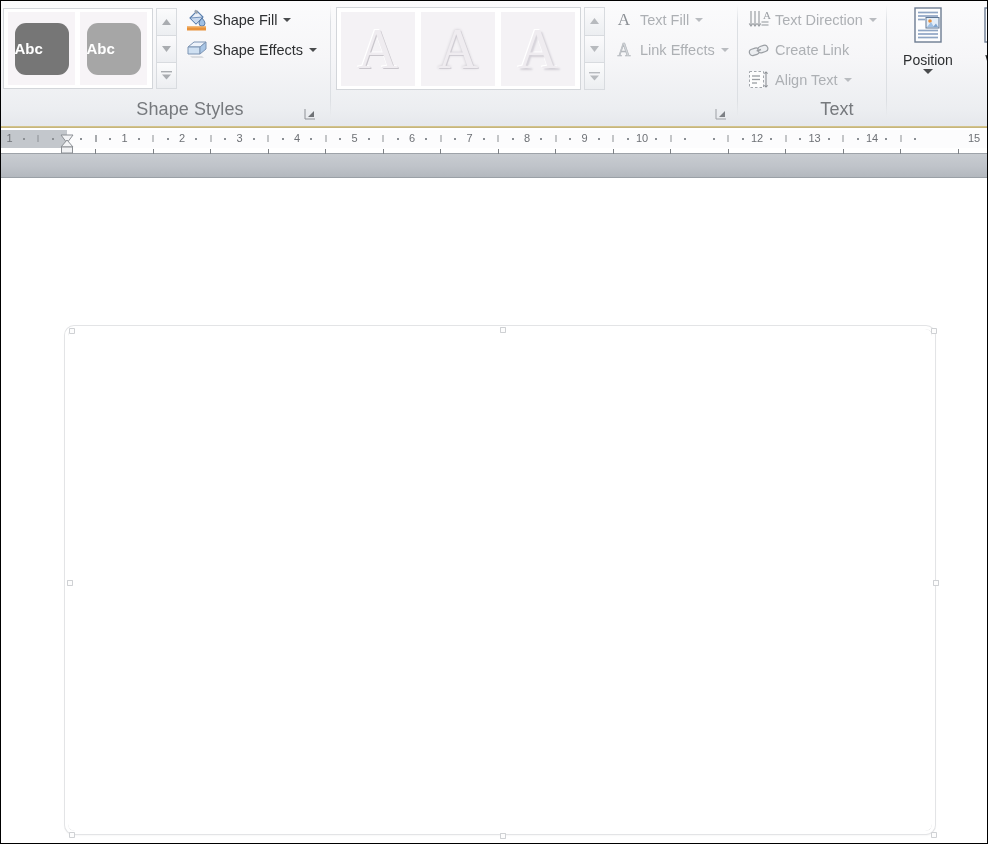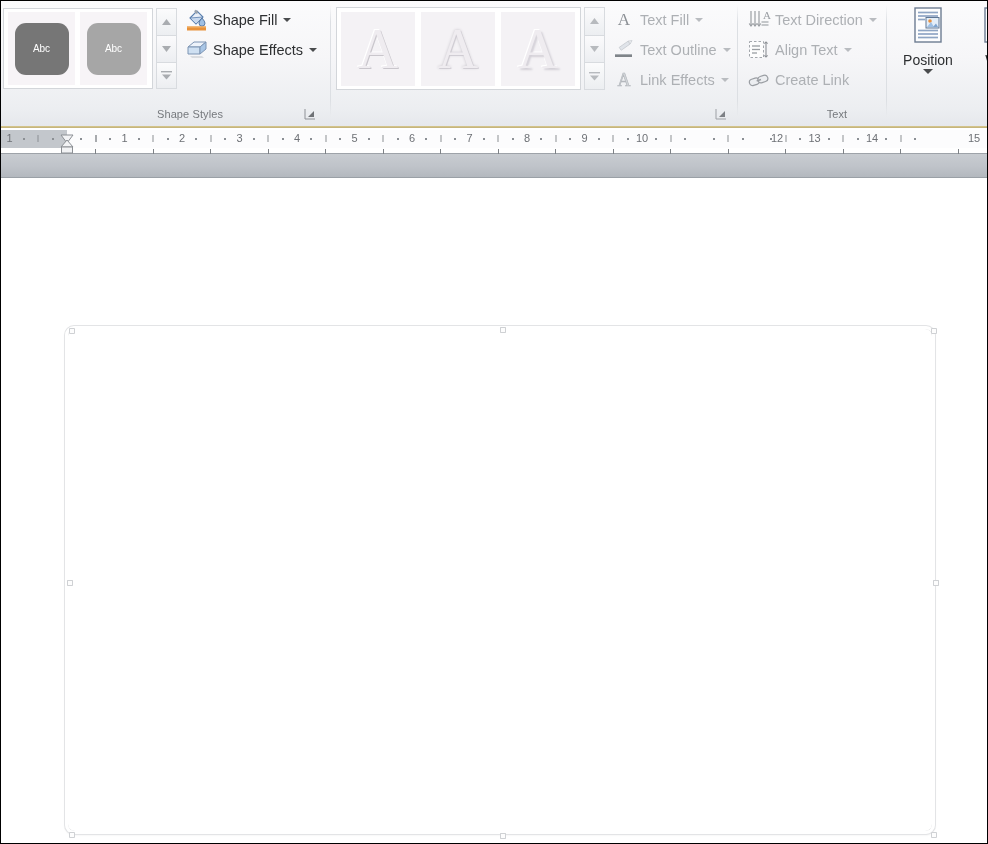--- a/index.html
+++ b/index.html
@@ -28,21 +28,21 @@
     content:""; position:absolute; left:0; right:0; bottom:-2px; height:2px;
     background: linear-gradient(to bottom, #d9c98f, #bfae77);
   }
   .group {
     position: absolute; top: 0; height: 125px;
   }
   .group-body { position: absolute; left: 0; top: 0; right: 0; height: 100px; }
   .group-label {
     position: absolute; left: 0; right: 0; bottom: 6px;
     text-align: center;
-    font-size: 11px; color: #76797d;
+    font-size: 18px; color: #76797d;
     letter-spacing: .1px;
     margin-left: 48px;
   }
   .group-sep {
     position: absolute; top: 4px; width: 1px; height: 112px;
     background: linear-gradient(to bottom, rgba(0,0,0,0) 0%, #dcdfe3 15%, #dcdfe3 85%, rgba(0,0,0,0) 100%);
   }
   .dlg-launcher {
     position: absolute; bottom: 5px; width: 14px; height: 14px;
     cursor: pointer;
@@ -59,23 +59,24 @@
   }
   .sty-thumb {
     position: absolute; top: 3px; width: 67px; height: 73px;
     background: #f7f4f7;
     display: flex; align-items: center; justify-content: center;
   }
   .sty-thumb.t1 { left: 4px; }
   .sty-thumb.t2 { left: 76px; }
   .sty-rr {
     width: 54px; height: 52px; border-radius: 11px;
-    display: flex; align-items: center; justify-content: center;
-    font-size: 10px; color: #ffffff;
+    display: flex; align-items: center; 
+    font-size: 15px; color: #ffffff;
     font-family: "Liberation Sans", sans-serif;
+    font-weight: bold;
   }
   .sty-scroll {
     position: absolute; left: 155px; top: 7px;
     width: 21px; height: 81px;
     display: flex; flex-direction: column;
   }
   .sty-btn {
     flex: 1 1 33.33%;
     background: linear-gradient(to bottom,#fbfbfc,#eceef1);
     border: 1px solid #d8dbdf;
@@ -350,34 +351,20 @@
           <div class="cmd">
             <span class="ico">
               <svg width="24" height="24" viewBox="0 0 24 24">
                 <text x="12" y="17" font-size="17" font-family="Liberation Serif, serif" text-anchor="middle" fill="#8d9196">A</text>
               </svg>
             </span>
             <span class="lbl dim">Text Fill</span>
             <span class="caret dim"></span>
           </div>
 
-          <div class="cmd">
-            <span class="ico">
-              <svg width="24" height="24" viewBox="0 0 24 24">
-                <g transform="rotate(-35 13 9)" opacity="0.55">
-                  <rect x="8" y="6" width="11" height="3.5" fill="#cfd6de" stroke="#9aa1a9" stroke-width="0.7"></rect>
-                  <polygon points="19,6 22.5,7.75 19,9.5" fill="#e5e8ec" stroke="#9aa1a9" stroke-width="0.6"></polygon>
-                </g>
-                <rect x="3" y="16" width="17" height="3" fill="#7f8489"></rect>
-                <rect x="3" y="16" width="17" height="1" fill="#a6abb0"></rect>
-              </svg>
-            </span>
-            <span class="lbl dim">Text Outline</span>
-            <span class="caret dim"></span>
-          </div>
 
           <div class="cmd">
             <span class="ico">
               <svg width="24" height="24" viewBox="0 0 24 24">
                 <text x="12" y="18" font-size="18" font-family="Liberation Serif, serif" text-anchor="middle" fill="#d3d6da" stroke="#b4b8bd" stroke-width="0.7">A</text>
               </svg>
             </span>
             <span class="lbl dim">Link Effects</span>
             <span class="caret dim"></span>
           </div>
@@ -415,48 +402,48 @@
                 </g>
               </svg>
             </span>
             <span class="lbl dim">Text Direction</span>
             <span class="caret dim"></span>
           </div>
 
           <div class="cmd">
             <span class="ico">
               <svg width="24" height="24" viewBox="0 0 24 24">
+                <g transform="rotate(-18 12 12)">
+                  <rect x="2" y="9" width="10" height="6.5" rx="3.2" fill="#eceef1" stroke="#9a9ea3" stroke-width="1.2"></rect>
+                  <rect x="11" y="9" width="10" height="6.5" rx="3.2" fill="#eceef1" stroke="#9a9ea3" stroke-width="1.2"></rect>
+                  <line x1="9.5" y1="12.2" x2="14" y2="12.2" stroke="#9a9ea3" stroke-width="1.6"></line>
+                </g>
+              </svg>
+            </span>
+            <span class="lbl dim">Create Link</span>
+          </div>
+
+          <div class="cmd">
+            <span class="ico">
+              <svg width="24" height="24" viewBox="0 0 24 24">
                 <rect x="2.5" y="3.5" width="14" height="16" fill="#fdfdfd" stroke="#a3a7ac" stroke-width="1" stroke-dasharray="2.5 2"></rect>
                 <g stroke="#9a9ea3" stroke-width="1.3">
                   <line x1="5" y1="8" x2="13" y2="8"></line>
                   <line x1="5" y1="11.5" x2="13" y2="11.5"></line>
                   <line x1="5" y1="15" x2="10" y2="15"></line>
                 </g>
                 <g stroke="#8d9196" stroke-width="1.1" fill="none">
                   <line x1="19" y1="4" x2="19" y2="19"></line>
                   <polyline points="17.4,5.6 19,4 20.6,5.6"></polyline>
                   <polyline points="17.4,17.4 19,19 20.6,17.4"></polyline>
                 </g>
               </svg>
             </span>
             <span class="lbl dim">Align Text</span>
             <span class="caret dim"></span>
-          </div>
-
-          <div class="cmd">
-            <span class="ico">
-              <svg width="24" height="24" viewBox="0 0 24 24">
-                <g transform="rotate(-18 12 12)">
-                  <rect x="2" y="9" width="10" height="6.5" rx="3.2" fill="#eceef1" stroke="#9a9ea3" stroke-width="1.2"></rect>
-                  <rect x="11" y="9" width="10" height="6.5" rx="3.2" fill="#eceef1" stroke="#9a9ea3" stroke-width="1.2"></rect>
-                  <line x1="9.5" y1="12.2" x2="14" y2="12.2" stroke="#9a9ea3" stroke-width="1.6"></line>
-                </g>
-              </svg>
-            </span>
-            <span class="lbl dim">Create Link</span>
           </div>
         </div>
       </div>
 
       <div class="group-label">Text</div>
       <div class="group-sep" style="right:0"></div>
     </div>
 
     <div class="group" id="g-arrange">
       <div class="big-btn" style="left:8px">
@@ -549,21 +536,21 @@
         <div class="rhalf" style="left: 554.75px;"></div>
         <div class="rdot" style="left: 569.125px;"></div>
         <div class="rnum" style="left: 641px;">10</div>
         <div class="rdot" style="left: 597.875px;"></div>
         <div class="rhalf" style="left: 612.25px;"></div>
         <div class="rdot" style="left: 626.625px;"></div>
         <div class="rnum" style="left: 698.5px; margin-top: 20px;">11</div>
         <div class="rdot" style="left: 655.375px;"></div>
         <div class="rhalf" style="left: 669.75px;"></div>
         <div class="rdot" style="left: 684.125px;"></div>
-        <div class="rnum" style="left: 776px;">12</div>
+        <div class="rnum" style="left: 756px;">12</div>
         <div class="rdot" style="left: 712.875px;"></div>
         <div class="rhalf" style="left: 727.25px;"></div>
         <div class="rdot" style="left: 741.625px;"></div>
         <div class="rnum" style="left: 813.5px;">13</div>
         <div class="rdot" style="left: 770.375px;"></div>
         <div class="rhalf" style="left: 784.75px;"></div>
         <div class="rdot" style="left: 799.125px;"></div>
         <div class="rnum" style="left: 871px;">14</div>
         <div class="rdot" style="left: 827.875px;"></div>
         <div class="rhalf" style="left: 842.25px;"></div>

